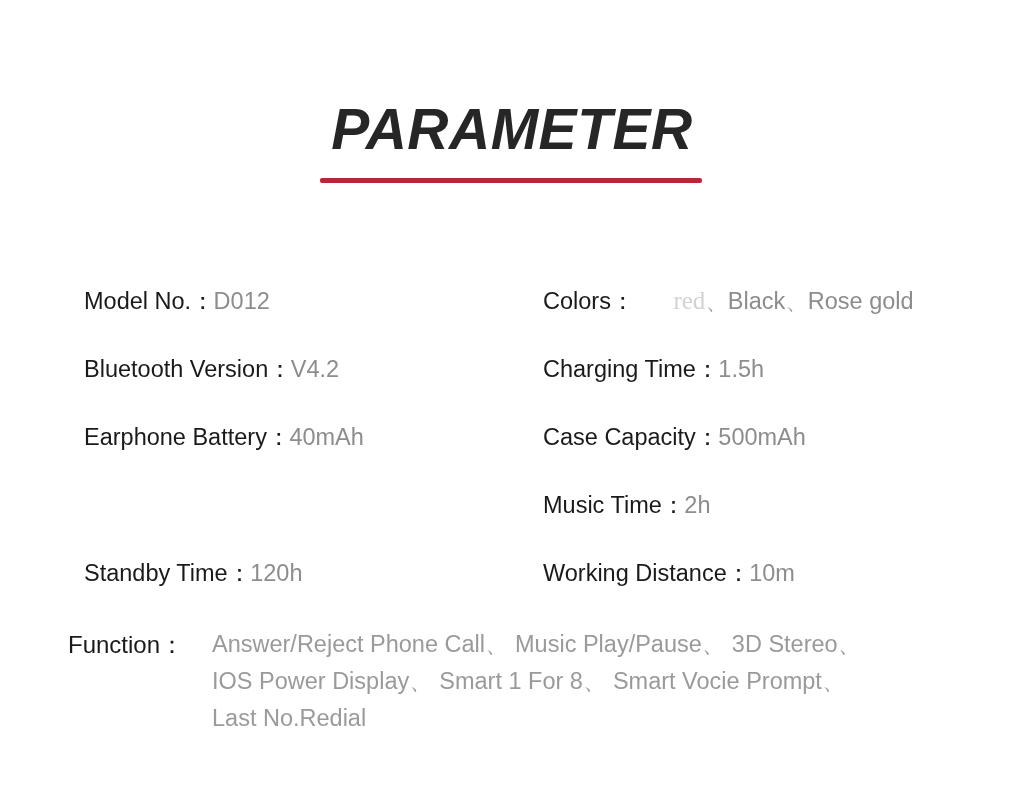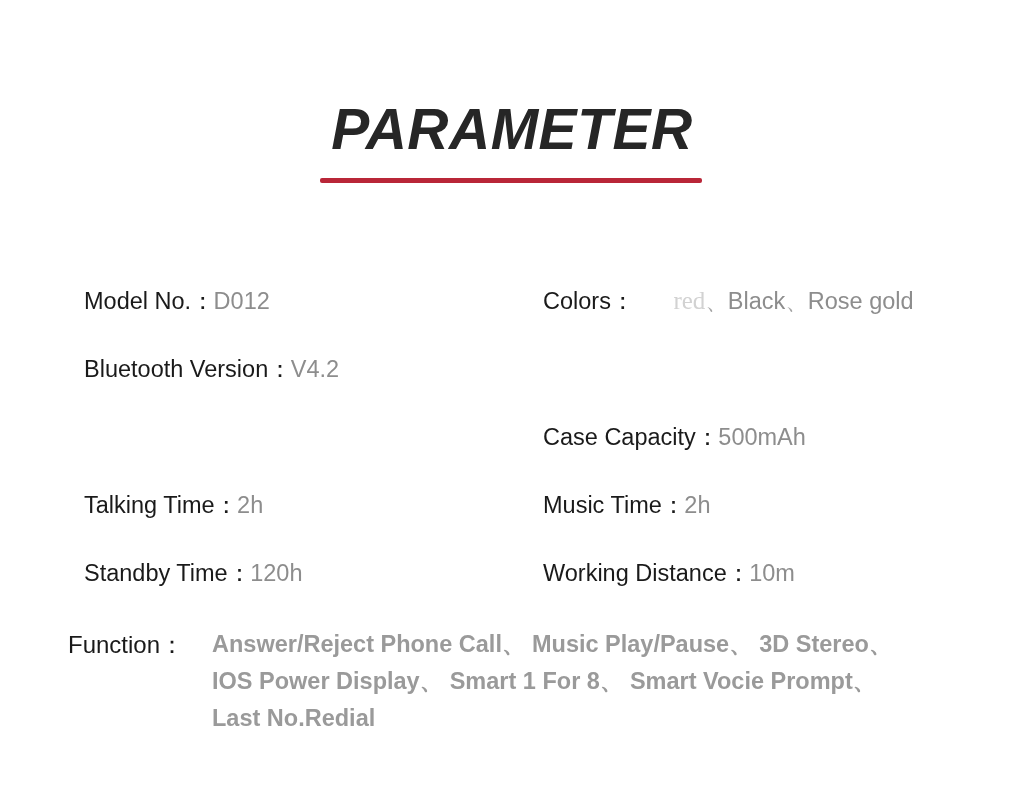--- a/index.html
+++ b/index.html
@@ -113,21 +113,20 @@
     white-space: nowrap;
   }
   .function-values {
     position: absolute;
     top: 0;
     left: 212px;
     width: 790px;
     font-size: 23.5px;
     line-height: 37px;
     color: #9a9a9a;
-    font-weight: bold;
   }
   .function-line {
     white-space: nowrap;
   }
 </style>
 </head>
 <body>
 
 <div class="page">
 
@@ -144,32 +143,35 @@
       </div>
       <div class="spec-cell col-right">
         <span class="label">Colors</span><span class="colon">：</span><span class="value-serif-faint">red</span><span class="sep">、</span><span class="value">Black</span><span class="sep">、</span><span class="value">Rose gold</span>
       </div>
     </div>
 
     <div class="spec-row">
       <div class="spec-cell col-left">
         <span class="label">Bluetooth Version</span><span class="colon">：</span><span class="value">V4.2</span>
       </div>
+      <div class="spec-cell col-right">
+        <span class="label">Charging Time</span><span class="colon">：</span><span class="value">1.5h</span>
+      </div>
     </div>
 
     <div class="spec-row">
+      <div class="spec-cell col-left">
+        <span class="label">Earphone Battery</span><span class="colon">：</span><span class="value">40mAh</span>
+      </div>
       <div class="spec-cell col-right">
         <span class="label">Case Capacity</span><span class="colon">：</span><span class="value">500mAh</span>
       </div>
     </div>
 
     <div class="spec-row">
-      <div class="spec-cell col-left">
-        <span class="label">Talking Time</span><span class="colon">：</span><span class="value">2h</span>
-      </div>
       <div class="spec-cell col-right">
         <span class="label">Music Time</span><span class="colon">：</span><span class="value">2h</span>
       </div>
     </div>
 
     <div class="spec-row">
       <div class="spec-cell col-left">
         <span class="label">Standby Time</span><span class="colon">：</span><span class="value">120h</span>
       </div>
       <div class="spec-cell col-right">

